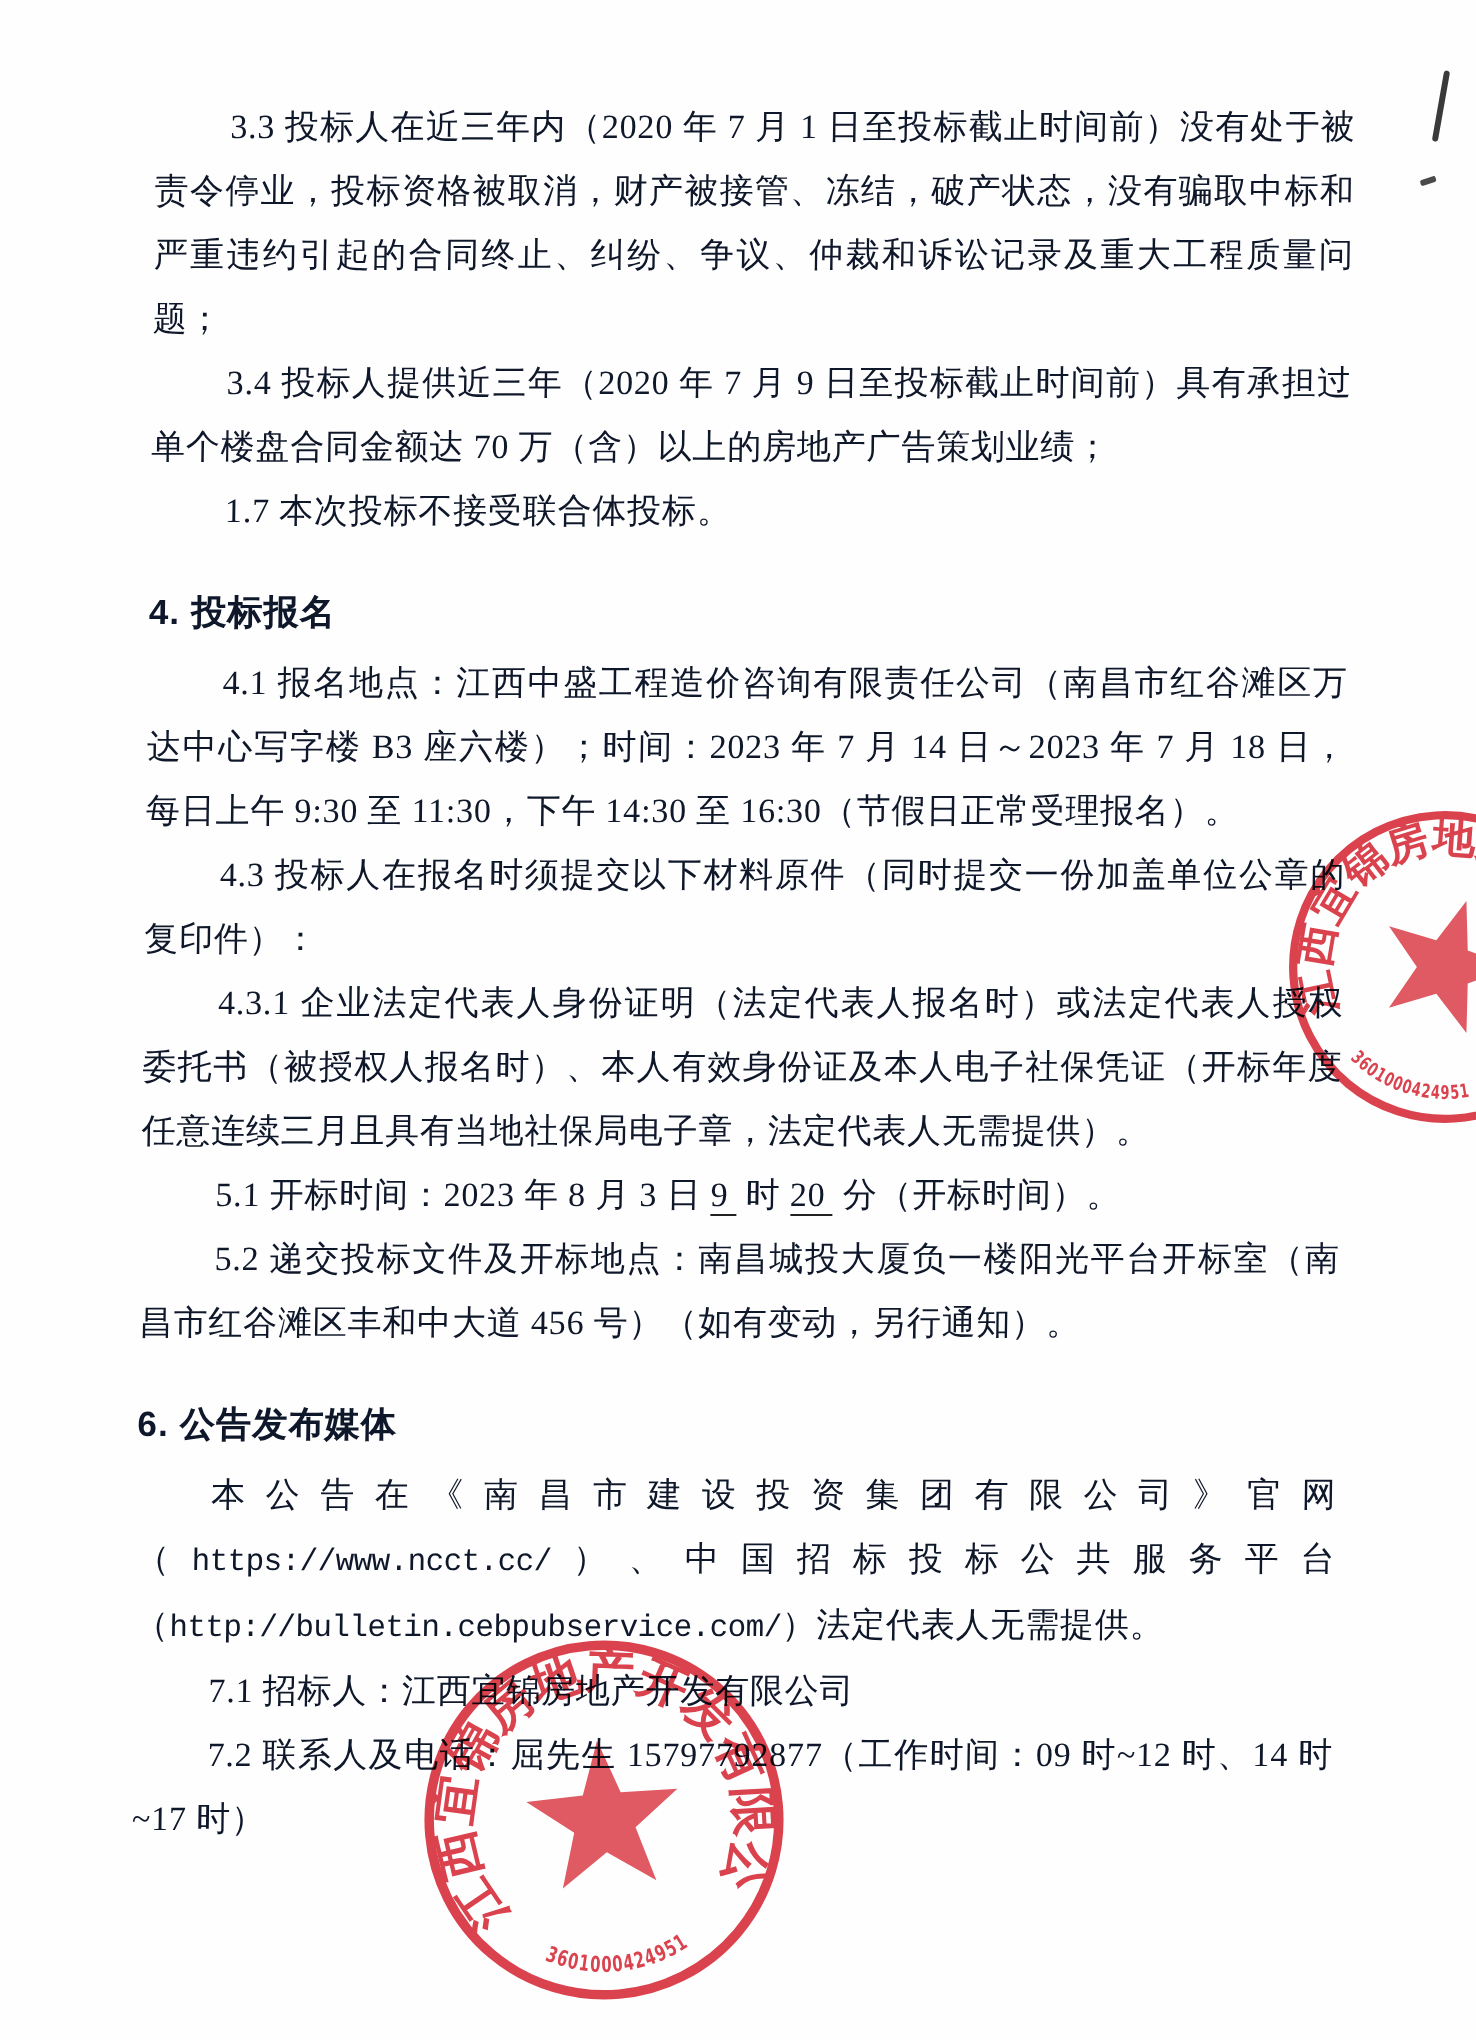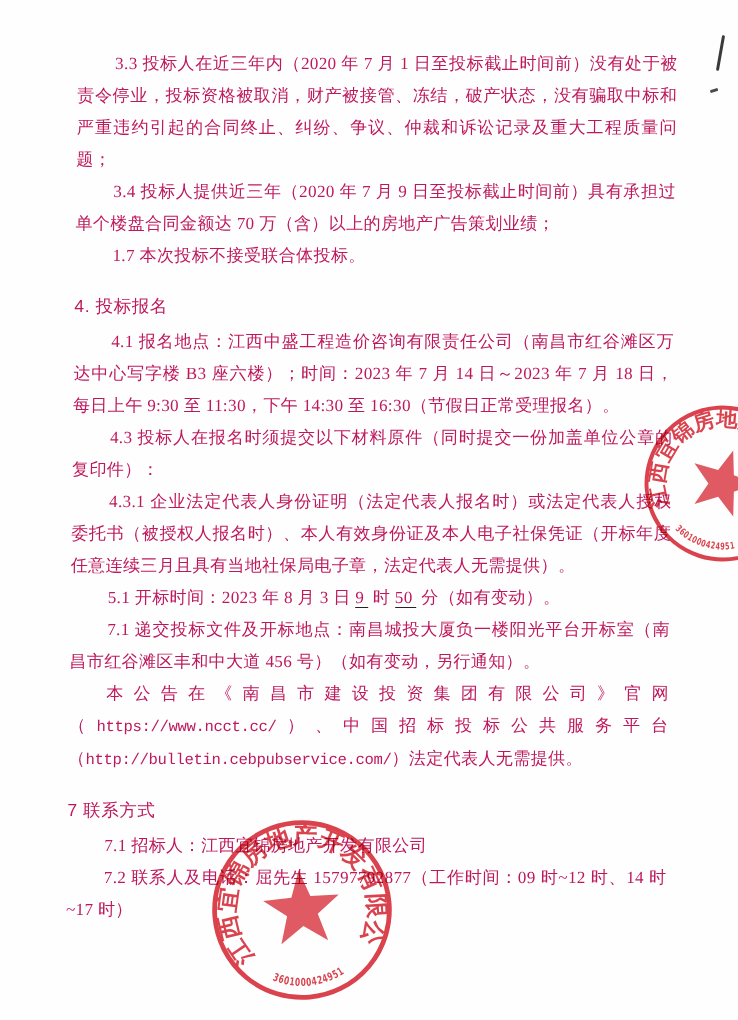--- a/index.html
+++ b/index.html
@@ -3,36 +3,36 @@
 <meta charset="utf-8">
 <style>
   html,body{margin:0;padding:0;background:#e8e8e8;}
   .page{
     position:relative;
     width:738px;height:1020px;
     margin:0 auto;
     background:#fefefe;
     overflow:hidden;
     font-family:"Liberation Serif","DejaVu Serif",serif;
-    color:#be185d;
+    color:#0f172a;
   }
   .content{
     position:absolute;
     left:78px;top:48px;width:600px;
     font-size:17px;line-height:32px;
     letter-spacing:0.4px;
     text-align:justify;
     transform:skewX(-0.8deg);
     transform-origin:0 0;
     z-index:1;
   }
   .para{margin:0;text-indent:2.2em;}
   .h{
     margin:12px 0 4px 0;
-    font-weight:400;
+    font-weight:700;
     text-indent:0;
     font-size:17.5px;
     font-family:"Liberation Sans","DejaVu Sans",sans-serif;
     letter-spacing:0.6px;
   }
   .h-gap{margin-top:18px;}
   .u{border-bottom:1.6px solid #222;padding-right:4px;}
   .mono{font-family:"Liberation Mono","DejaVu Sans Mono",monospace;font-size:15.5px;letter-spacing:-0.3px;}
   
   .seal{
@@ -66,26 +66,26 @@
 
     <p class="para">3.3 投标人在近三年内（2020 年 7 月 1 日至投标截止时间前）没有处于被责令停业，投标资格被取消，财产被接管、冻结，破产状态，没有骗取中标和严重违约引起的合同终止、纠纷、争议、仲裁和诉讼记录及重大工程质量问题；</p>
     <p class="para">3.4 投标人提供近三年（2020 年 7 月 9 日至投标截止时间前）具有承担过单个楼盘合同金额达 70 万（含）以上的房地产广告策划业绩；</p>
     <p class="para">1.7 本次投标不接受联合体投标。</p>
 
     <p class="h h-gap">4. 投标报名</p>
     <p class="para">4.1 报名地点：江西中盛工程造价咨询有限责任公司（南昌市红谷滩区万达中心写字楼 B3 座六楼）；时间：2023 年 7 月 14 日～2023 年 7 月 18 日，每日上午 9:30 至 11:30，下午 14:30 至 16:30（节假日正常受理报名）。</p>
     <p class="para">4.3 投标人在报名时须提交以下材料原件（同时提交一份加盖单位公章的复印件）：</p>
     <p class="para">4.3.1 企业法定代表人身份证明（法定代表人报名时）或法定代表人授权委托书（被授权人报名时）、本人有效身份证及本人电子社保凭证（开标年度任意连续三月且具有当地社保局电子章，法定代表人无需提供）。</p>
 
-    <p class="para"><span>5.1 开标时间：2023 年 8 月 3 日 </span><span class="u">9</span><span> 时 </span><span class="u">50</span><span> 分（如有变动）。</span></p>
-    <p class="para">7.1 递交投标文件及开标地点：南昌城投大厦负一楼阳光平台开标室（南昌市红谷滩区丰和中大道 456 号）（如有变动，另行通知）。</p>
+    <p class="para"><span>5.1 开标时间：2023 年 8 月 3 日 </span><span class="u">9</span><span> 时 </span><span class="u">20</span><span> 分（开标时间）。</span></p>
+    <p class="para">5.2 递交投标文件及开标地点：南昌城投大厦负一楼阳光平台开标室（南昌市红谷滩区丰和中大道 456 号）（如有变动，另行通知）。</p>
 
+    <p class="h h-gap">6. 公告发布媒体</p>
     <p class="para"><span>本公告在《南昌市建设投资集团有限公司》官网（</span><span class="mono">https://www.ncct.cc/</span><span>）、中国招标投标公共服务平台（</span><span class="mono">http://bulletin.cebpubservice.com/</span><span>）法定代表人无需提供。</span></p>
 
-    <p class="h h-gap">7 联系方式</p>
     <p class="para">7.1 招标人：江西宜锦房地产开发有限公司</p>
     <p class="para"><span>7.2 联系人及电话：屈先生 </span><span>15797792877</span><span>（工作时间：09 时~12 时、14 时~17 时）</span></p>
 
   </div>
 
   <svg class="seal" viewBox="0 0 200 200" style="left:640px;top:401px;width:165px;height:165px;transform:rotate(18deg);">
     <defs>
       <path id="arcT2" d="M 46.4 145 A 70 70 0 1 1 153.6 145"></path>
       <path id="arcC2" d="M 62.4 170.6 A 80 80 0 0 0 137.6 170.6"></path>
     </defs>

